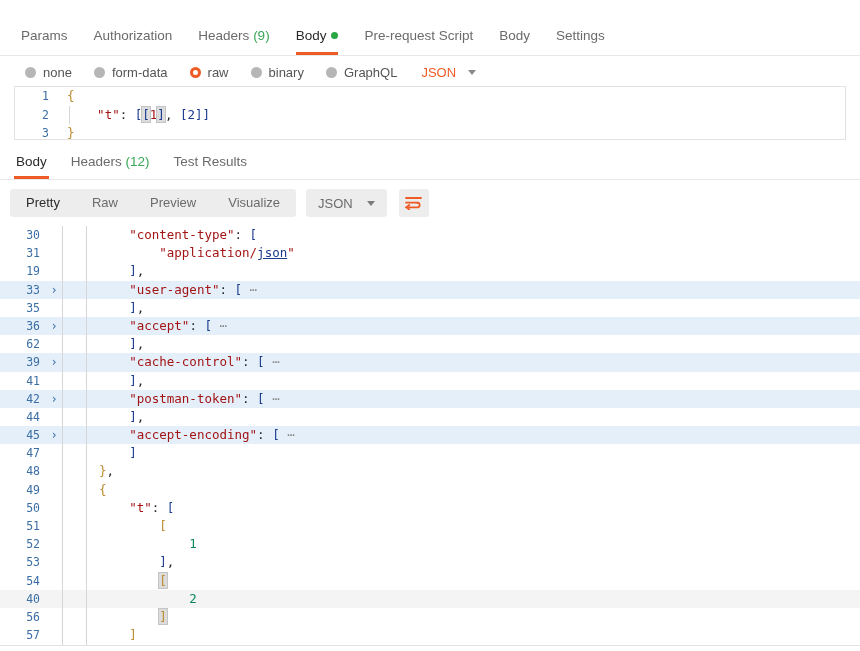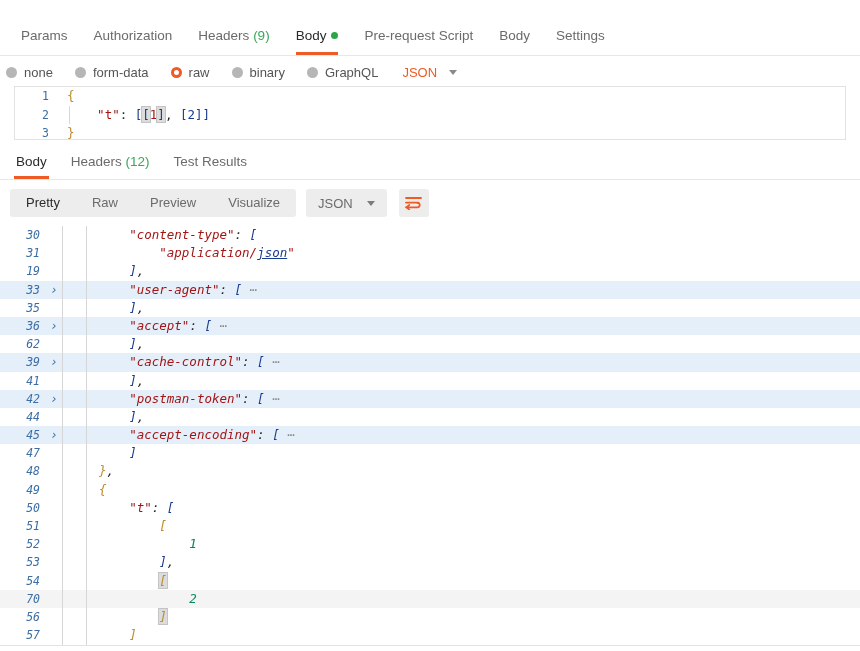--- a/index.html
+++ b/index.html
@@ -34,21 +34,21 @@
   .tab-dot {
     display: inline-block; width: 7px; height: 7px;
     border-radius: 50%; background: #2aa745;
     margin-left: 5px; vertical-align: middle;
     position: relative; top: -1px;
   }
 
   
   .mode-row {
     display: flex; align-items: center;
-    height: 33px; padding-left: 6px;
+    height: 33px; padding-left: 25px;
     font-size: 13px; color: #555555;
   }
   .mode-item {
     display: flex; align-items: center;
     margin-right: 22px; cursor: pointer; white-space: nowrap;
   }
   .radio {
     width: 11px; height: 11px; border-radius: 50%;
     background: #b6b6b6; margin-right: 7px; flex: none;
   }
@@ -149,21 +149,21 @@
   .wrap-btn {
     display: flex; align-items: center; justify-content: center;
     background: #ededed; border-radius: 3px;
     width: 30px; height: 28px; margin-left: 12px; cursor: pointer;
   }
 
   
   .res-view {
     position: absolute; left: 0; top: 226px;
     width: 860px; height: 419px;
-    overflow: hidden; background: #ffffff; font-style: italic;
+    overflow: hidden; background: #ffffff;
   }
   .rline {
     position: relative; height: 18.2px; line-height: 18.2px;
     white-space: pre; display: flex; align-items: center;
   }
   .rline.hl  { background: #e4effa; }
   .rline.cur { background: #f4f4f4; }
   .rnum {
     width: 46px; flex: none; text-align: right;
     padding-right: 6px; color: #3b6ea5; font-size: 11.5px;
@@ -278,19 +278,19 @@
     <div class="rline"><span class="rnum">44</span><span class="rfold"></span><span class="rbody"><span class="t-punc">      </span><span class="t-brk">]</span><span class="t-punc">,</span></span></div>
     <div class="rline hl"><span class="rnum">45</span><span class="rfold">›</span><span class="rbody"><span class="t-punc">      </span><span class="t-key">"accept-encoding"</span><span class="t-punc">: </span><span class="t-brk">[</span><span class="t-ell"> ⋯</span></span></div>
     <div class="rline"><span class="rnum">47</span><span class="rfold"></span><span class="rbody"><span class="t-punc">      </span><span class="t-brk">]</span></span></div>
     <div class="rline"><span class="rnum">48</span><span class="rfold"></span><span class="rbody"><span class="t-punc">  </span><span class="t-brace">}</span><span class="t-punc">,</span></span></div>
     <div class="rline"><span class="rnum">49</span><span class="rfold"></span><span class="rbody"><span class="t-punc">  </span><span class="t-brace">{</span></span></div>
     <div class="rline"><span class="rnum">50</span><span class="rfold"></span><span class="rbody"><span class="t-punc">      </span><span class="t-key">"t"</span><span class="t-punc">: </span><span class="t-brk">[</span></span></div>
     <div class="rline"><span class="rnum">51</span><span class="rfold"></span><span class="rbody"><span class="t-punc">          </span><span class="t-brace">[</span></span></div>
     <div class="rline"><span class="rnum">52</span><span class="rfold"></span><span class="rbody"><span class="t-punc">              </span><span class="t-num">1</span></span></div>
     <div class="rline"><span class="rnum">53</span><span class="rfold"></span><span class="rbody"><span class="t-punc">          </span><span class="t-brk">]</span><span class="t-punc">,</span></span></div>
     <div class="rline"><span class="rnum">54</span><span class="rfold"></span><span class="rbody"><span class="t-punc">          </span><span class="t-brace bmatch">[</span></span></div>
-    <div class="rline cur"><span class="rnum">70</span><span class="rfold"></span><span class="rbody"><span class="t-punc">              </span><span class="t-num">2</span></span></div>
+    <div class="rline cur"><span class="rnum">40</span><span class="rfold"></span><span class="rbody"><span class="t-punc">              </span><span class="t-num">2</span></span></div>
     <div class="rline"><span class="rnum">56</span><span class="rfold"></span><span class="rbody"><span class="t-punc">          </span><span class="t-brace bmatch">]</span></span></div>
     <div class="rline"><span class="rnum">57</span><span class="rfold"></span><span class="rbody"><span class="t-punc">      </span><span class="t-brace">]</span></span></div>
   </div>
 <div class="guide" style="left:62px;"></div>
 <div class="guide" style="left:86px;"></div>
 <div class="res-bottom"></div>
 
 </body></html>

